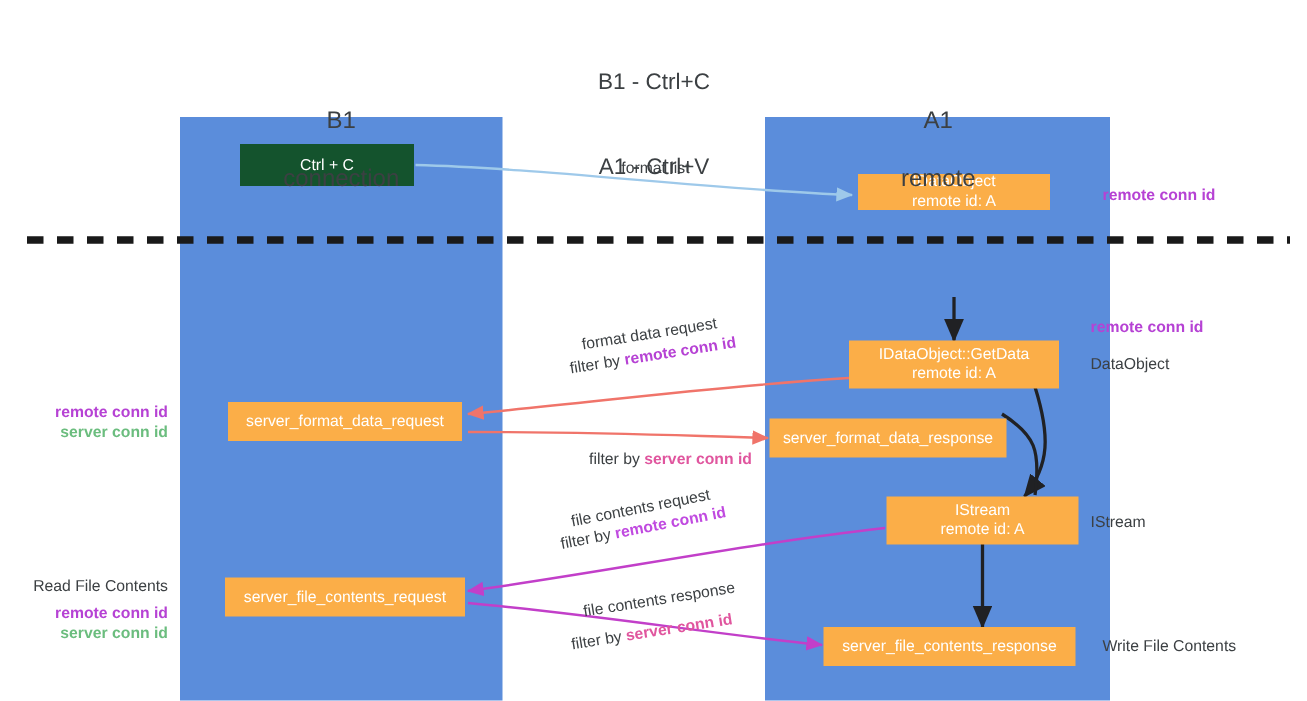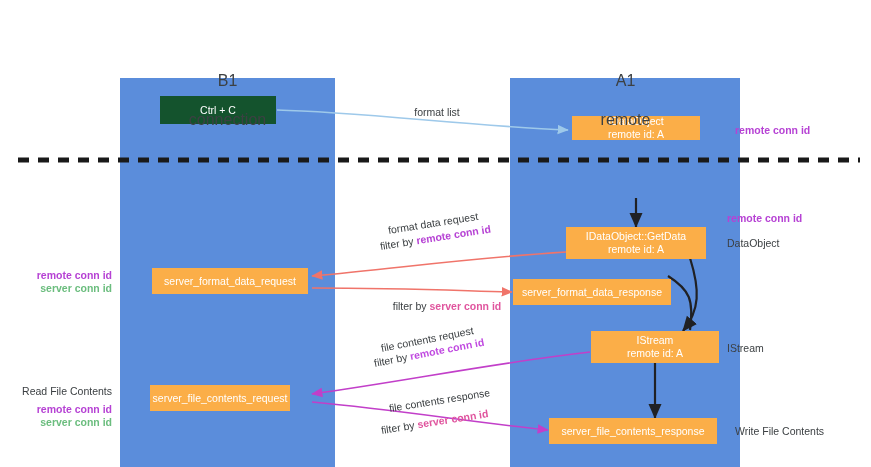--- a/index.html
+++ b/index.html
@@ -82,20 +82,24 @@
 
     <path d="M655,360 L655,418" stroke="#202124" stroke-width="2.2" fill="none" marker-end="url(#ar-black)"></path>
 
     <path d="M668,276 C690,290 694,300 690,330" stroke="#202124" stroke-width="2.2" fill="none"></path>
   </svg>
 
   <svg class="layer over">
     <line x1="18" y1="160" x2="860" y2="160" stroke="#1a1a1a" stroke-width="5" stroke-dasharray="11 9" stroke-linecap="butt"></line>
   </svg>
 
+  <div class="title" style="left:336px;top:7px;width:200px;">
+    <div>B1 - Ctrl+C</div>
+    <div>A1 - Ctrl+V</div>
+  </div>
 
   <div class="colhead" style="left:160px;top:48px;width:135px;">
     <div>B1</div>
     <div>connection</div>
   </div>
   <div class="colhead" style="left:558px;top:48px;width:135px;">
     <div>A1</div>
     <div>remote</div>
   </div>
 
@@ -120,21 +124,21 @@
 
   <div class="node orange" style="left:513px;top:279px;width:158px;height:26px;">
     <div class="l1">server_format_data_response</div>
   </div>
 
   <div class="node orange" style="left:591px;top:331px;width:128px;height:32px;">
     <div class="l1">IStream</div>
     <div class="l2">remote id: A</div>
   </div>
 
-  <div class="node orange" style="left:150px;top:385px;width:140px;height:26px;">
+  <div class="node orange" style="left:150px;top:385px;width:160px;height:26px;">
     <div class="l1">server_file_contents_request</div>
   </div>
 
   <div class="node orange" style="left:549px;top:418px;width:168px;height:26px;">
     <div class="l1">server_file_contents_response</div>
   </div>
 
   <div class="lbl dark c" style="left:377px;top:105px;width:120px;">
     <span>format list</span>
   </div>

